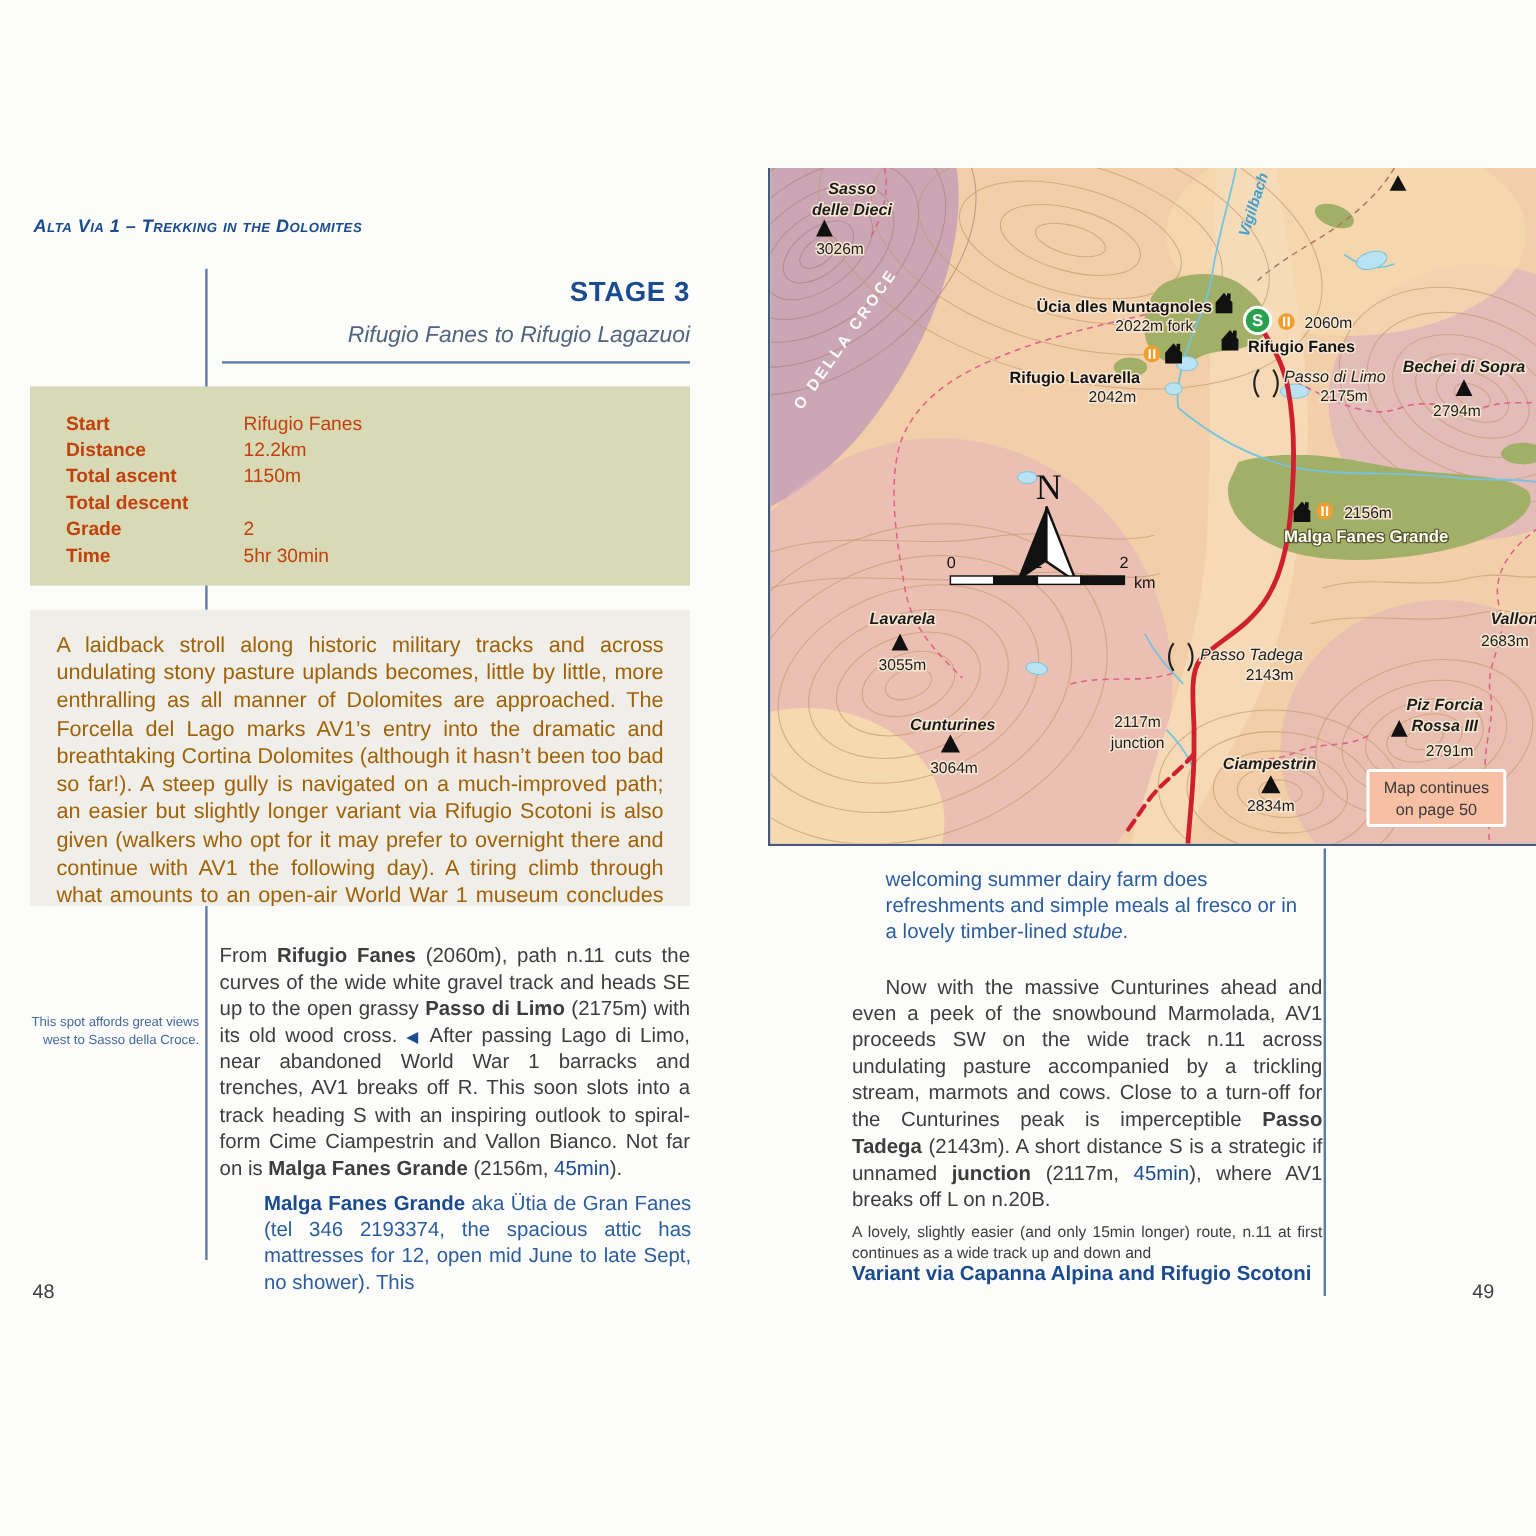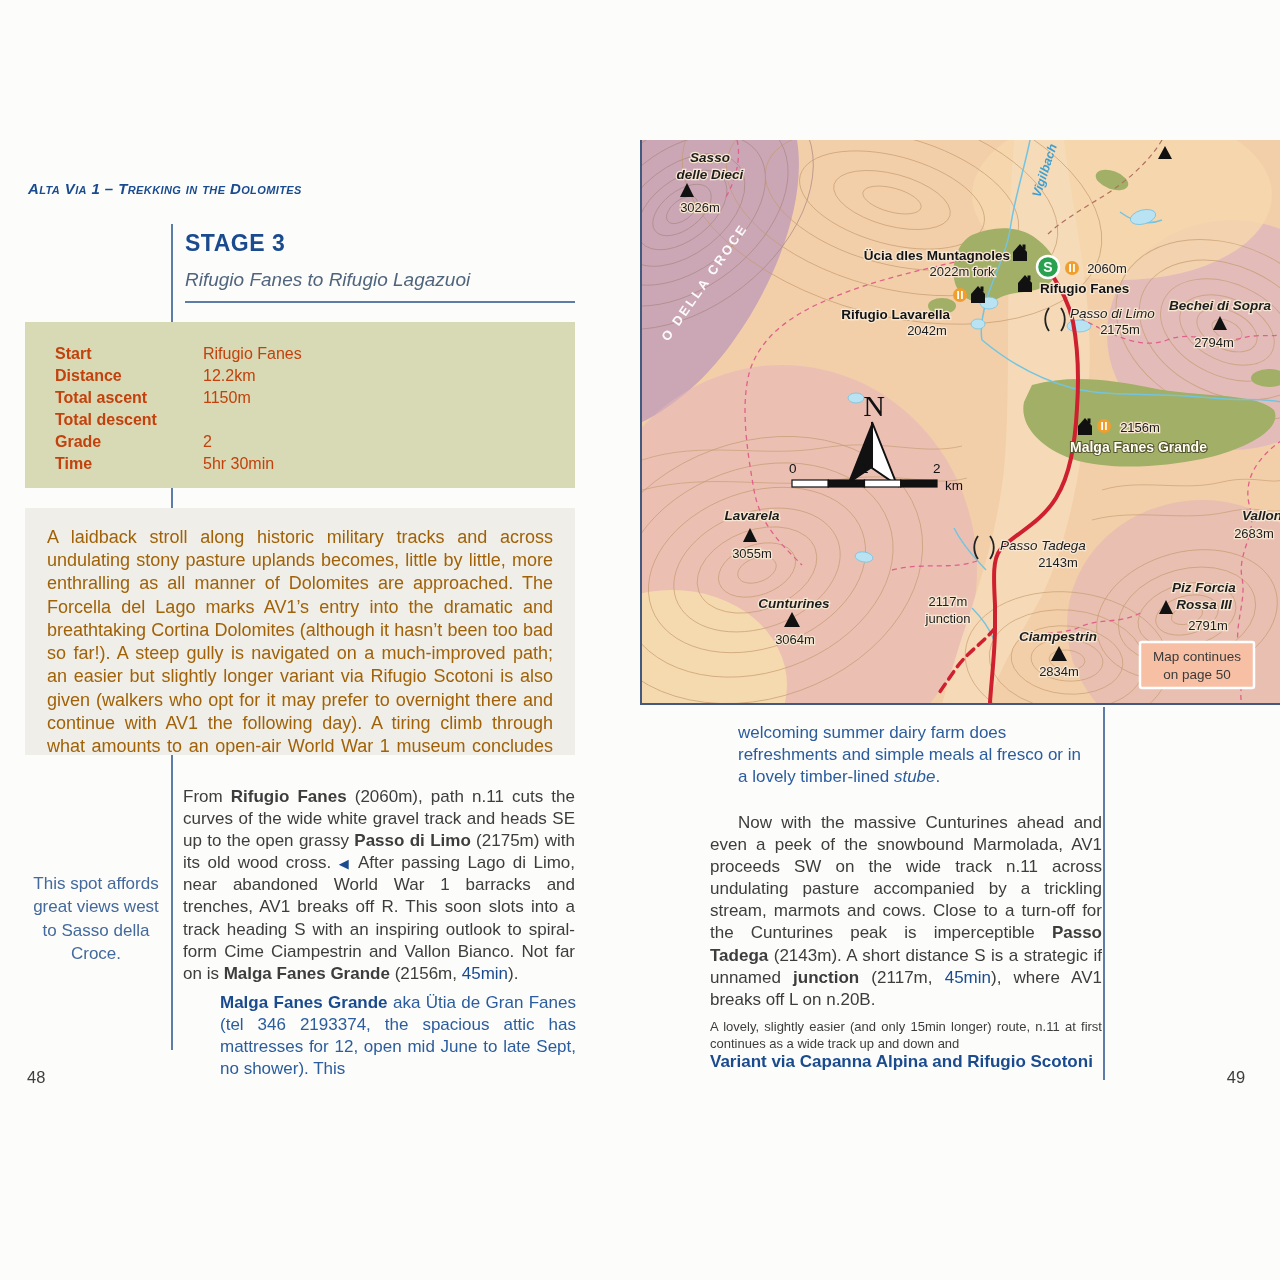--- a/index.html
+++ b/index.html
@@ -15,21 +15,21 @@
   .running-header{
     left:28px;top:180px;width:560px;
     font-size:15px;font-weight:700;font-style:italic;
     font-variant:small-caps;letter-spacing:.4px;
     color:#1b4b8f;
   }
   .vrule-left{
     left:171px;top:224px;width:2px;height:826px;
     background:#5d7ca8;
   }
-  .stage-block{left:185px;top:230px;width:390px;text-align:left}
+  .stage-block{left:185px;top:230px;width:390px;text-align:right}
   .stage-title{font-size:23px;font-weight:700;color:#1b4b8f;letter-spacing:.5px}
   .stage-subtitle{font-size:19px;font-style:italic;color:#50657d;margin-top:12px}
   .stage-rule{height:0;border-bottom:2px solid #5d7ca8;margin-top:10px}
 
   .info-box{
     left:25px;top:322px;width:550px;height:166px;
     background:#d8d9b5;box-sizing:border-box;
     padding:22px 20px 0 30px;font-size:16px;color:#c2410c;
   }
   .info-row{display:flex;line-height:20px;margin-bottom:2px}
@@ -37,22 +37,22 @@
   .info-value{flex:1}
 
   .intro-box{
     left:25px;top:508px;width:550px;height:247px;
     background:#efeee8;box-sizing:border-box;
     padding:18px 22px;overflow:hidden;
   }
   .intro-box p{margin:0;font-size:18px;line-height:1.29;color:#a16207;text-align:justify}
 
   .margin-note{
-    left:26px;top:872px;width:140px;
-    font-size:17px;line-height:1.38;color:#44699c;text-align:center;
+    left:26px;top:845px;width:140px;
+    font-size:11px;line-height:1.38;color:#44699c;text-align:right;
   }
   .body-col{left:183px;top:786px;width:392px}
   .body-col p{margin:0;font-size:17px;line-height:1.3;text-align:justify;color:#3d3d3d}
   .b{font-weight:700}
   .bluebold{color:#1b4b8f;font-weight:400}
   .marker{color:#1b4b8f;font-size:13px}
 
   .acc-note{
     left:220px;top:992px;width:356px;
     font-size:17px;line-height:1.3;text-align:justify;color:#2b5d9e;

